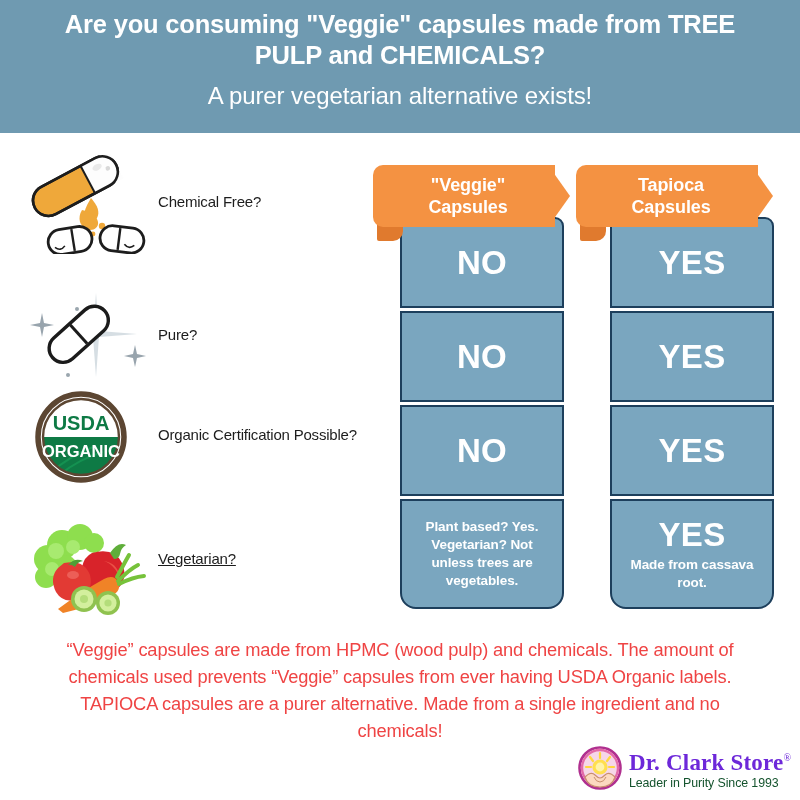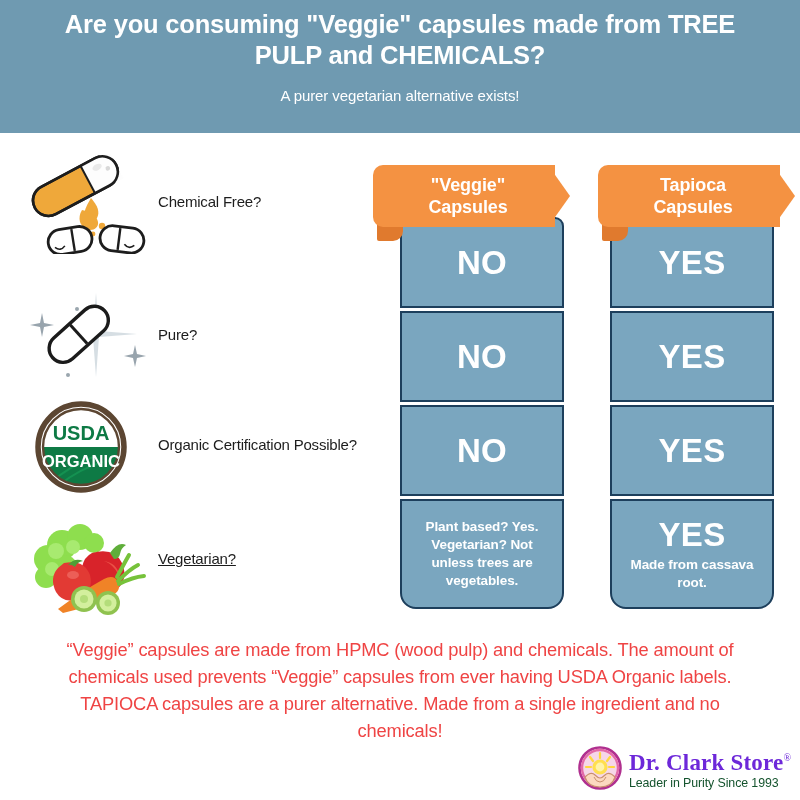--- a/index.html
+++ b/index.html
@@ -32,21 +32,21 @@
     color: #ffffff;
     font-size: 25.5px;
     font-weight: bold;
     line-height: 31px;
     letter-spacing: -0.2px;
     padding: 0 38px;
     margin: 0;
   }
   #header-subtitle {
     color: #ffffff;
-    font-size: 15px;
+    font-size: 24px;
     font-weight: 400;
     line-height: 26px;
     margin: 12px 0 0 0;
     letter-spacing: -0.1px;
   }
 
   
   #compare-area {
     position: absolute;
     left: 0; top: 133px;
@@ -128,21 +128,21 @@
 
   
   .ribbon {
     position: absolute;
     top: 32px;
     width: 182px;
     height: 62px;
     z-index: 5;
   }
   #ribbon-veggie  { left: 373px; }
-  #ribbon-tapioca { left: 598px; }
+  #ribbon-tapioca { left: 576px; }
 
   .ribbon-tail {
     position: absolute;
     left: 4px;
     bottom: -14px;
     width: 26px;
     height: 22px;
     background: #e07a2e;
     border-radius: 0 0 10px 2px;
     z-index: 1;
@@ -283,21 +283,21 @@
 
         <path d="M24 26 L26 36 L36 38 L26 40 L24 50 L22 40 L12 38 L22 36 Z" fill="#8d9aa4" opacity="0.9"></path>
         <path d="M117 58 L119 67 L128 69 L119 71 L117 80 L115 71 L106 69 L115 67 Z" fill="#8d9aa4" opacity="0.9"></path>
         <circle cx="59" cy="22" r="2" fill="#9aa6ae"></circle>
         <circle cx="50" cy="88" r="2" fill="#9aa6ae"></circle>
       </svg>
     </div>
     <div class="feature-label">Pure?</div>
   </div>
 
-  <div class="feature-row" style="top:262px;height:100px;">
+  <div class="feature-row" style="top:252px;height:100px;">
     <div class="feature-icon">
       <svg class="icon-svg" width="136" height="100" viewBox="0 0 136 100">
         <defs>
           <clipPath id="sealClip">
               <circle cx="63" cy="50" r="38"></circle>
             </clipPath>
         </defs>
         <circle cx="63" cy="50" r="43" fill="#ffffff" stroke="#5c4632" stroke-width="5.5"></circle>
         <g clip-path="url(#sealClip)">
           <rect x="20" y="8" width="90" height="42" fill="#ffffff"></rect>

